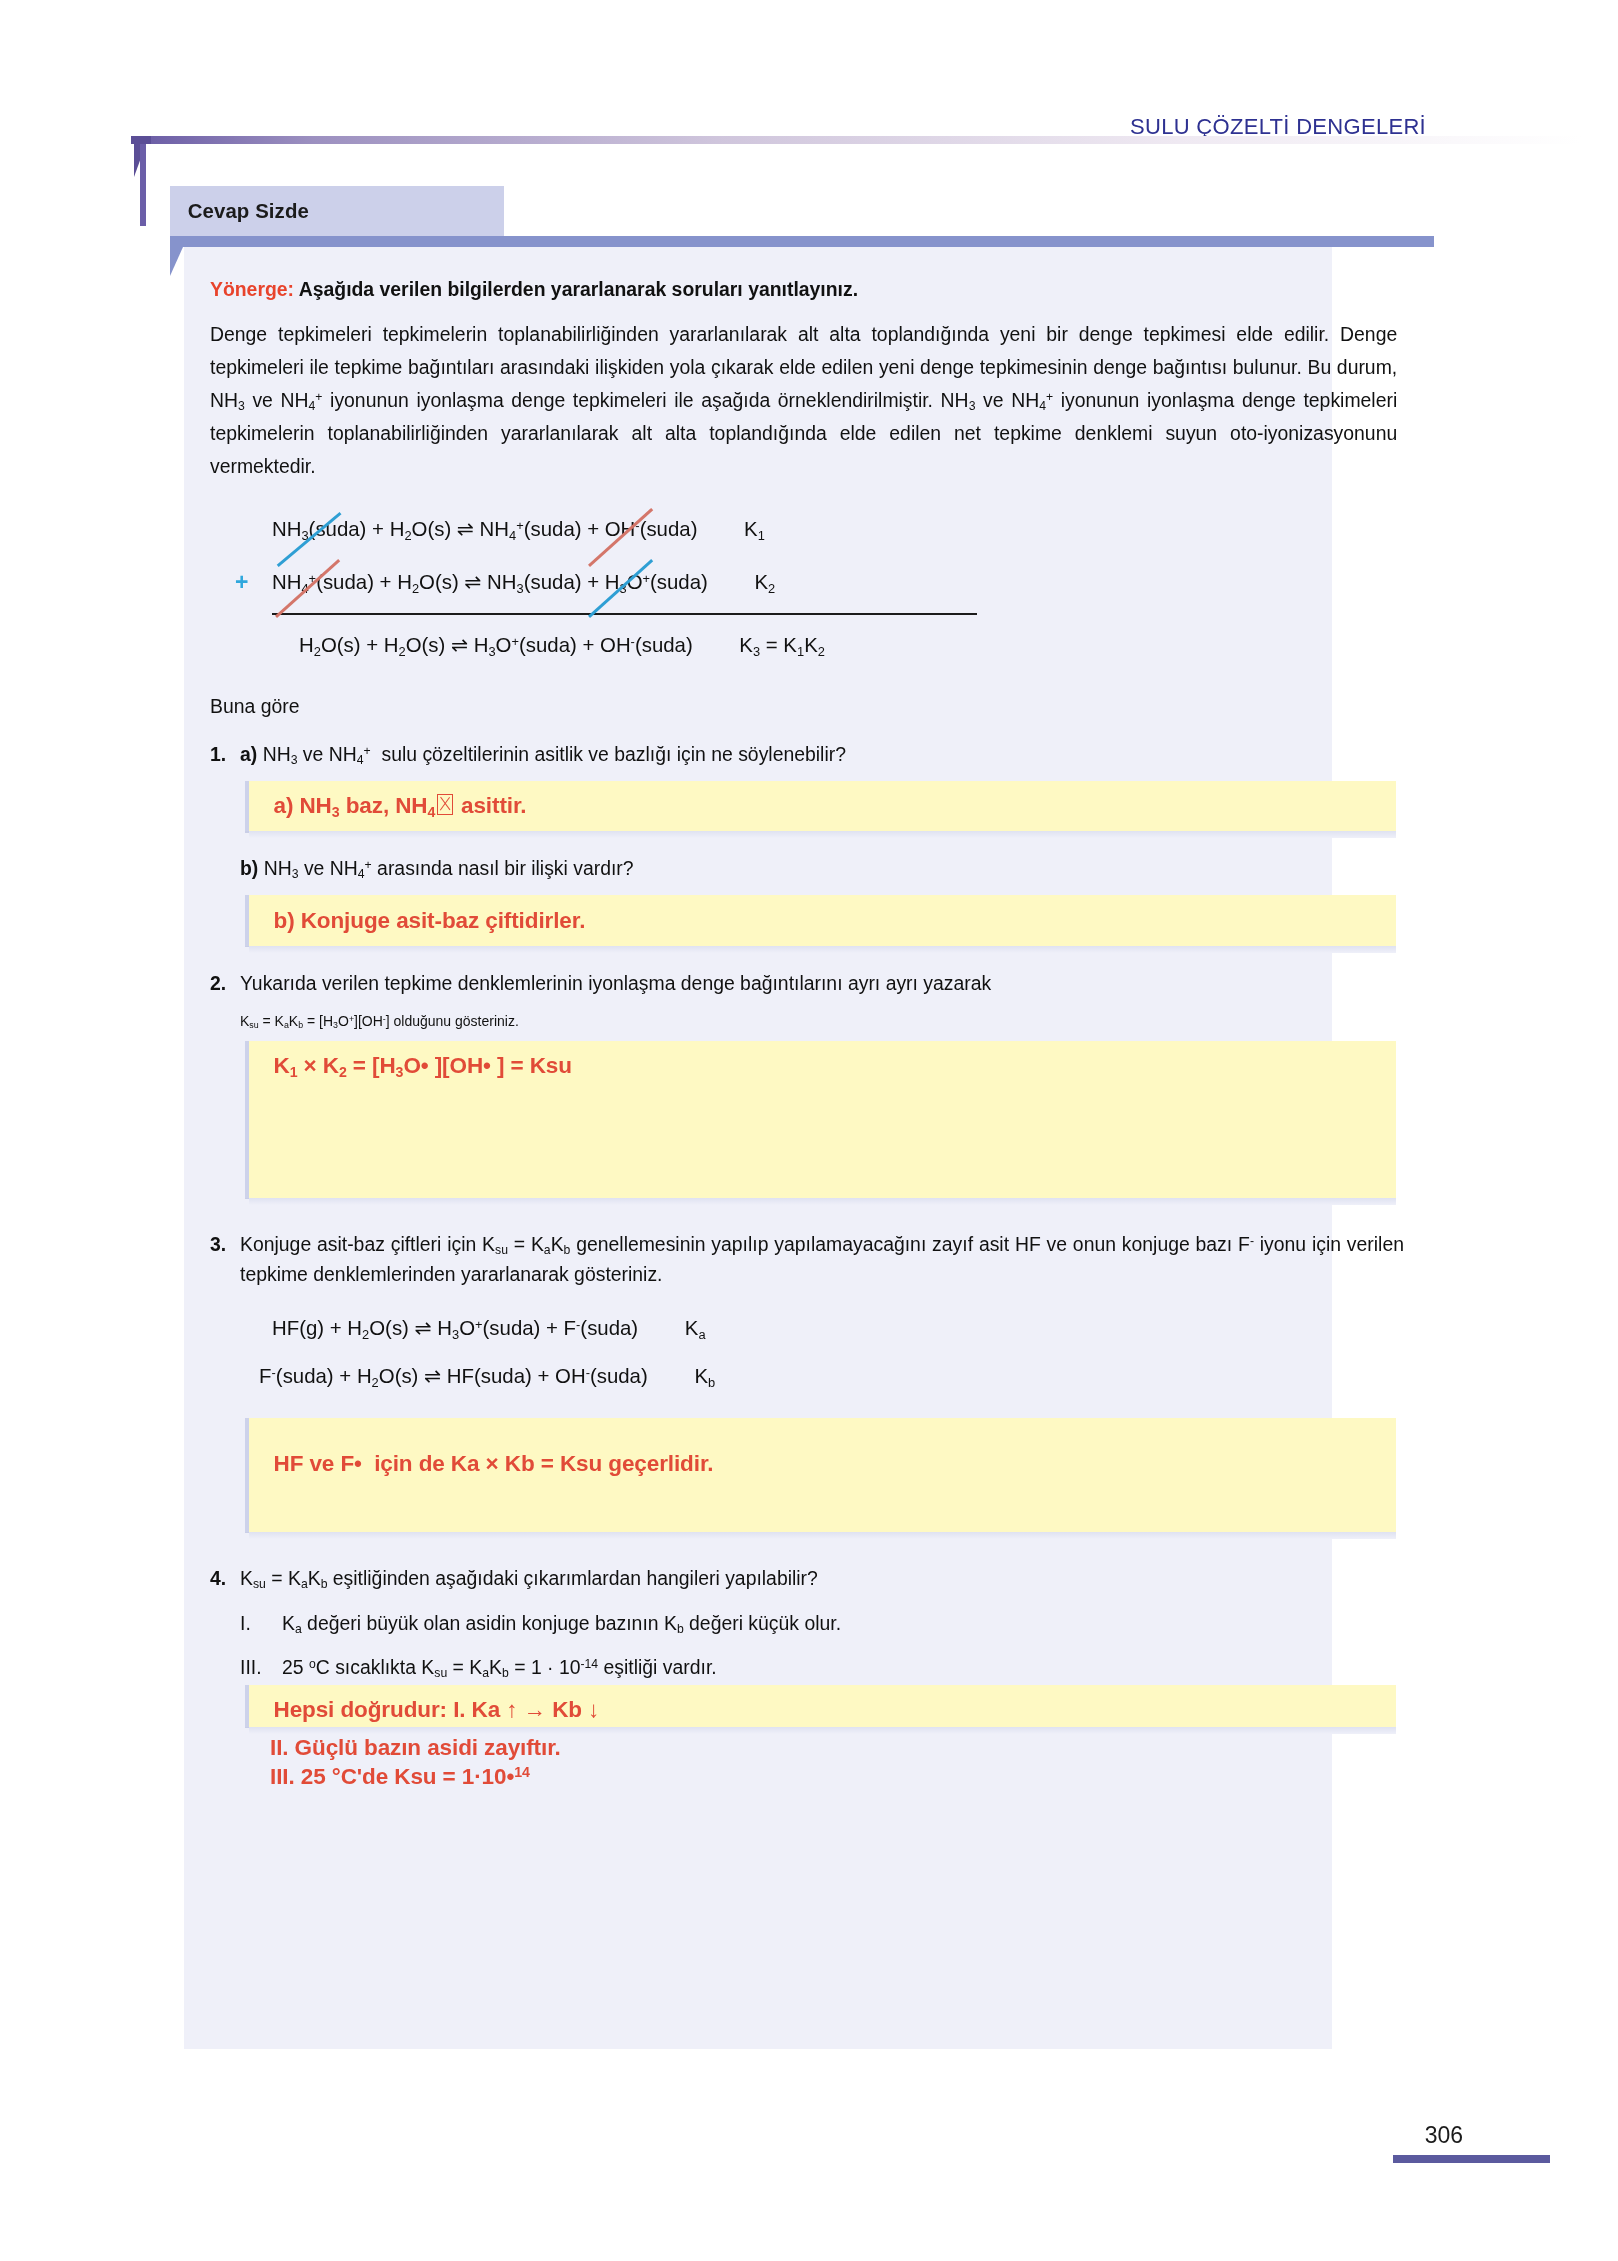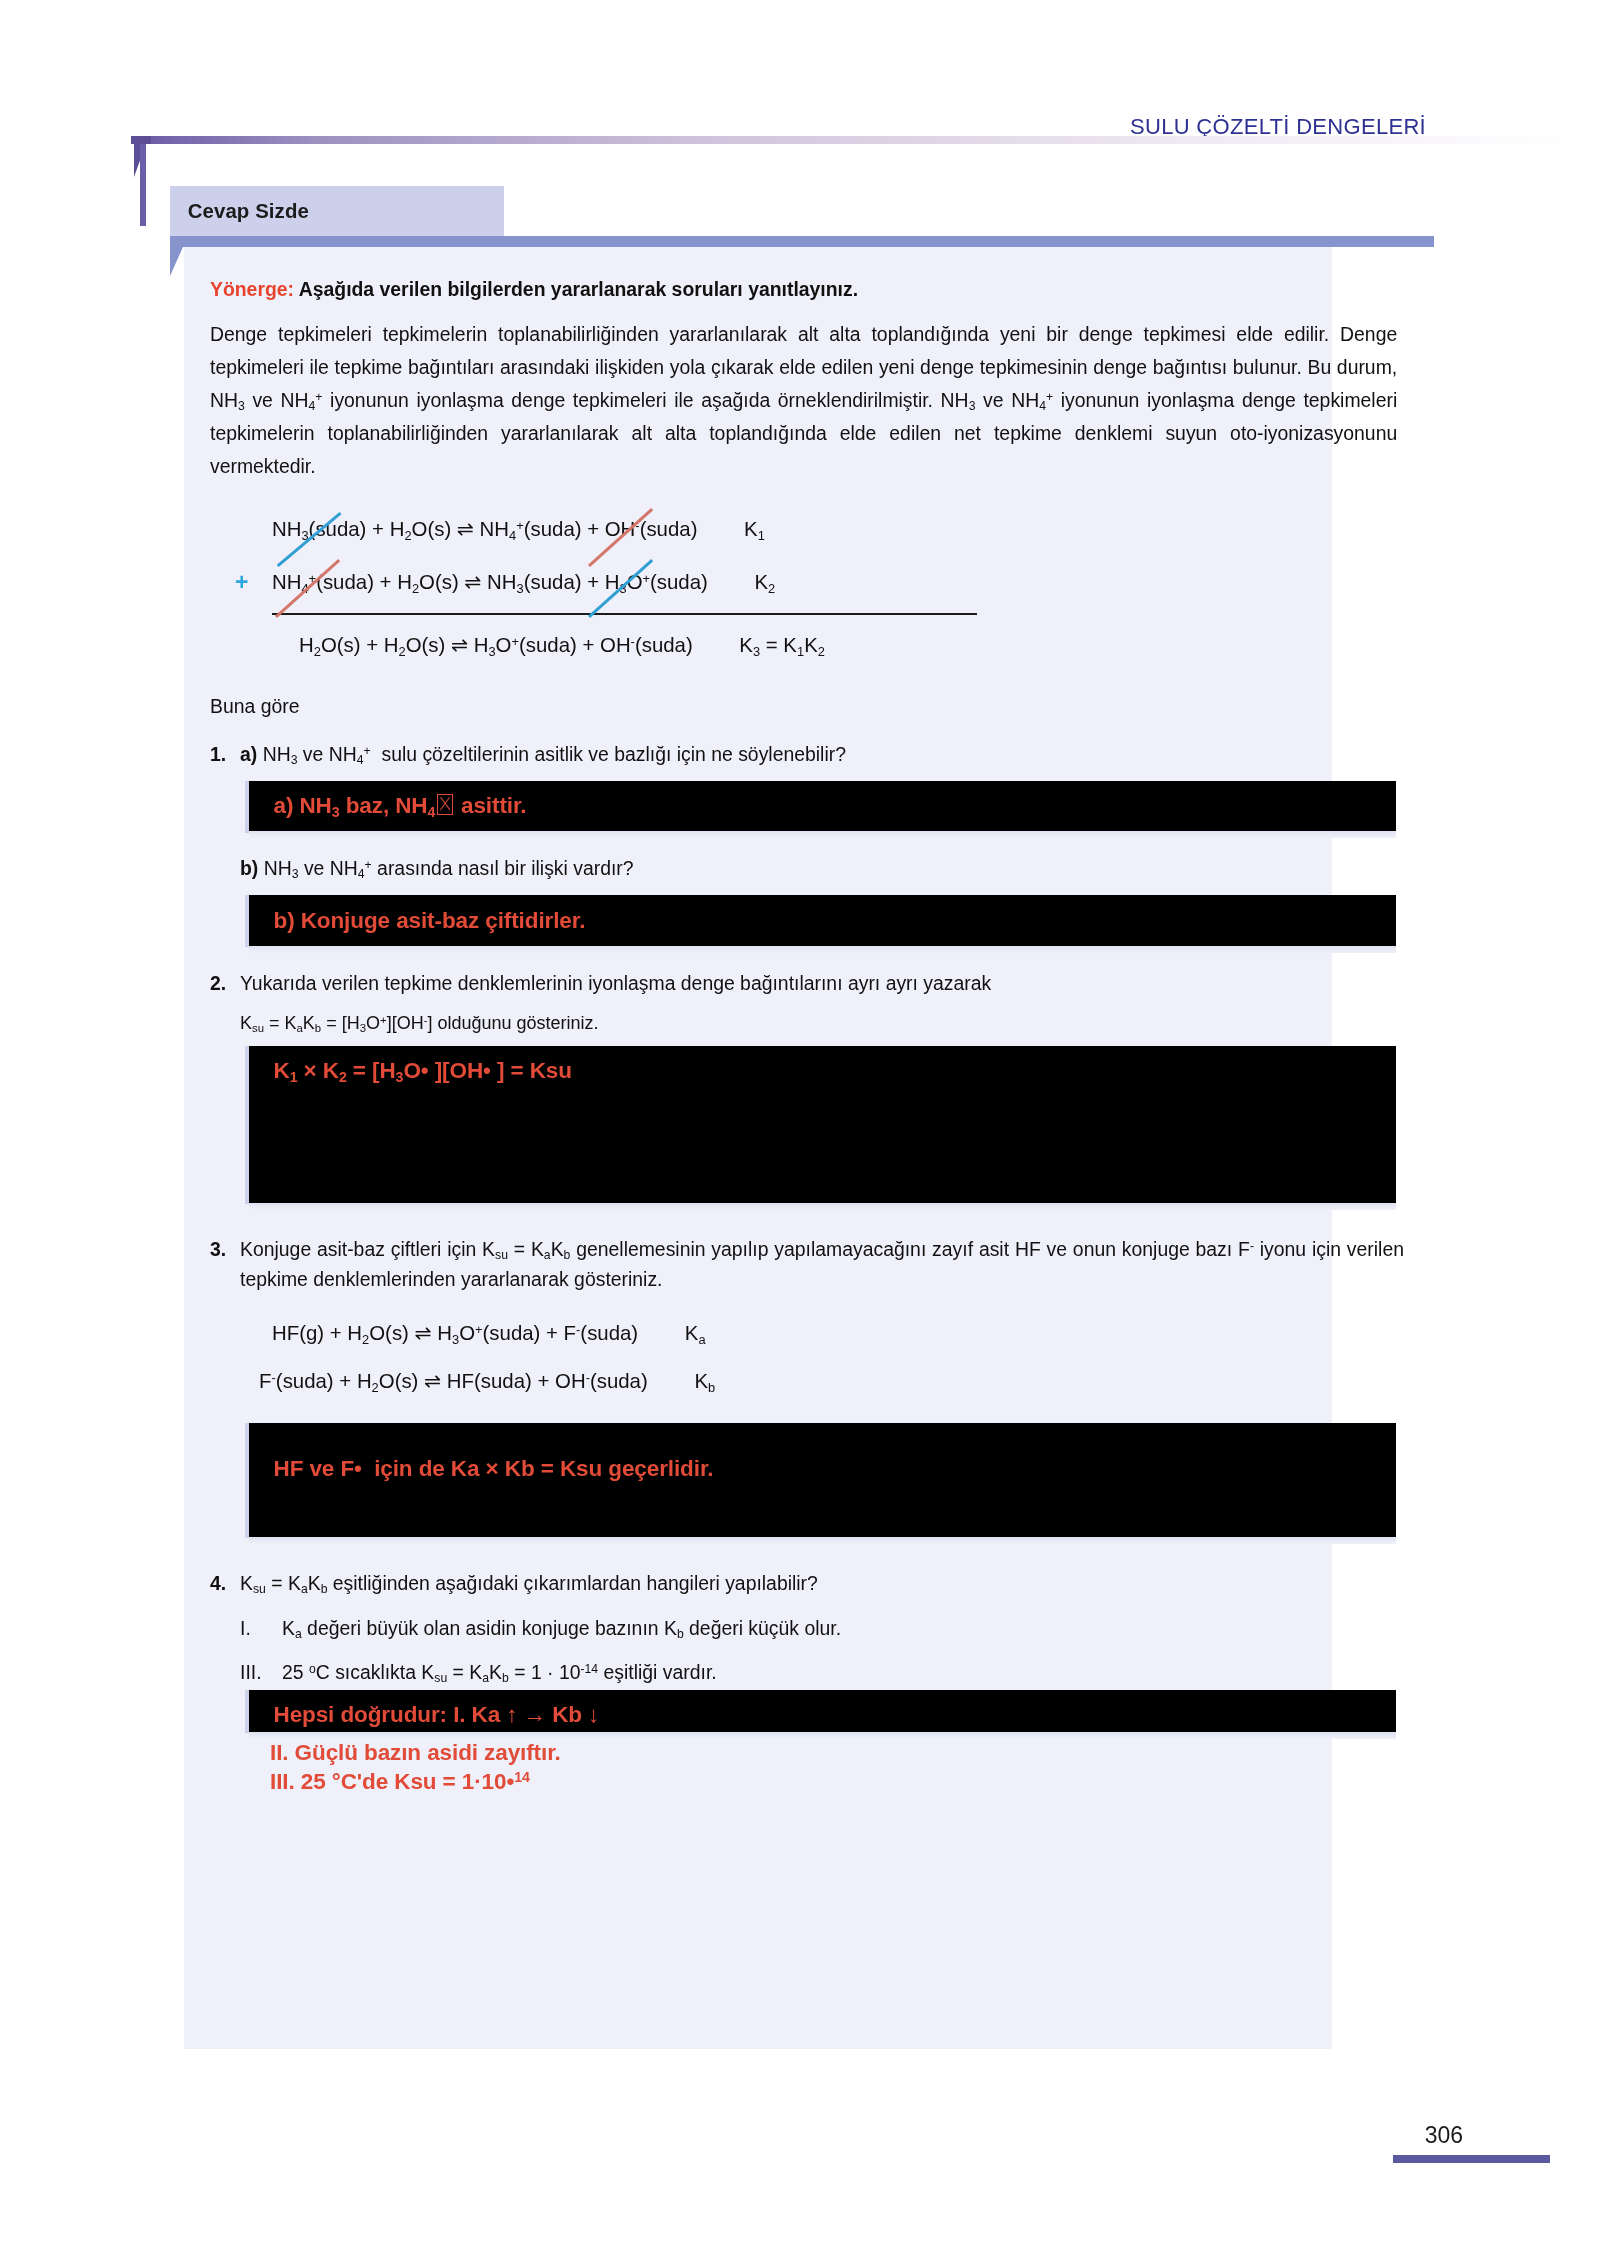--- a/index.html
+++ b/index.html
@@ -218,41 +218,41 @@
     width: 30px;
     flex: 0 0 30px;
   }
   .q-body { flex: 1 1 auto; }
   .q-body.justify { text-align: justify; }
   .q-sub-label { font-weight: bold; }
 
   .q-inset {
     margin-left: 30px;
     margin-top: 15px;
-    font-size: 18px;
+    font-size: 14px;
     color: #111;
   }
 
   .roman-list { margin-top: 15px; margin-left: 30px; }
   .roman-item {
     display: flex;
     font-size: 19.4px;
     line-height: 30px;
     margin-top: 13.6px;
     color: #111;
   }
   .roman-num { width: 42px; flex: 0 0 42px; }
 
   
   .answer-box {
     position: relative;
     margin-top: 12.3px;
     margin-left: 35px;
     width: 1151px;
-    background: #000000;
+    background: #fef9c3;
     border-left: 4.8px solid #cdd2ea;
     box-sizing: border-box;
   }
   .answer-box::after {
     content: "";
     position: absolute;
     left: 0;
     bottom: -6.8px;
     width: 100%;
     height: 6.8px;

